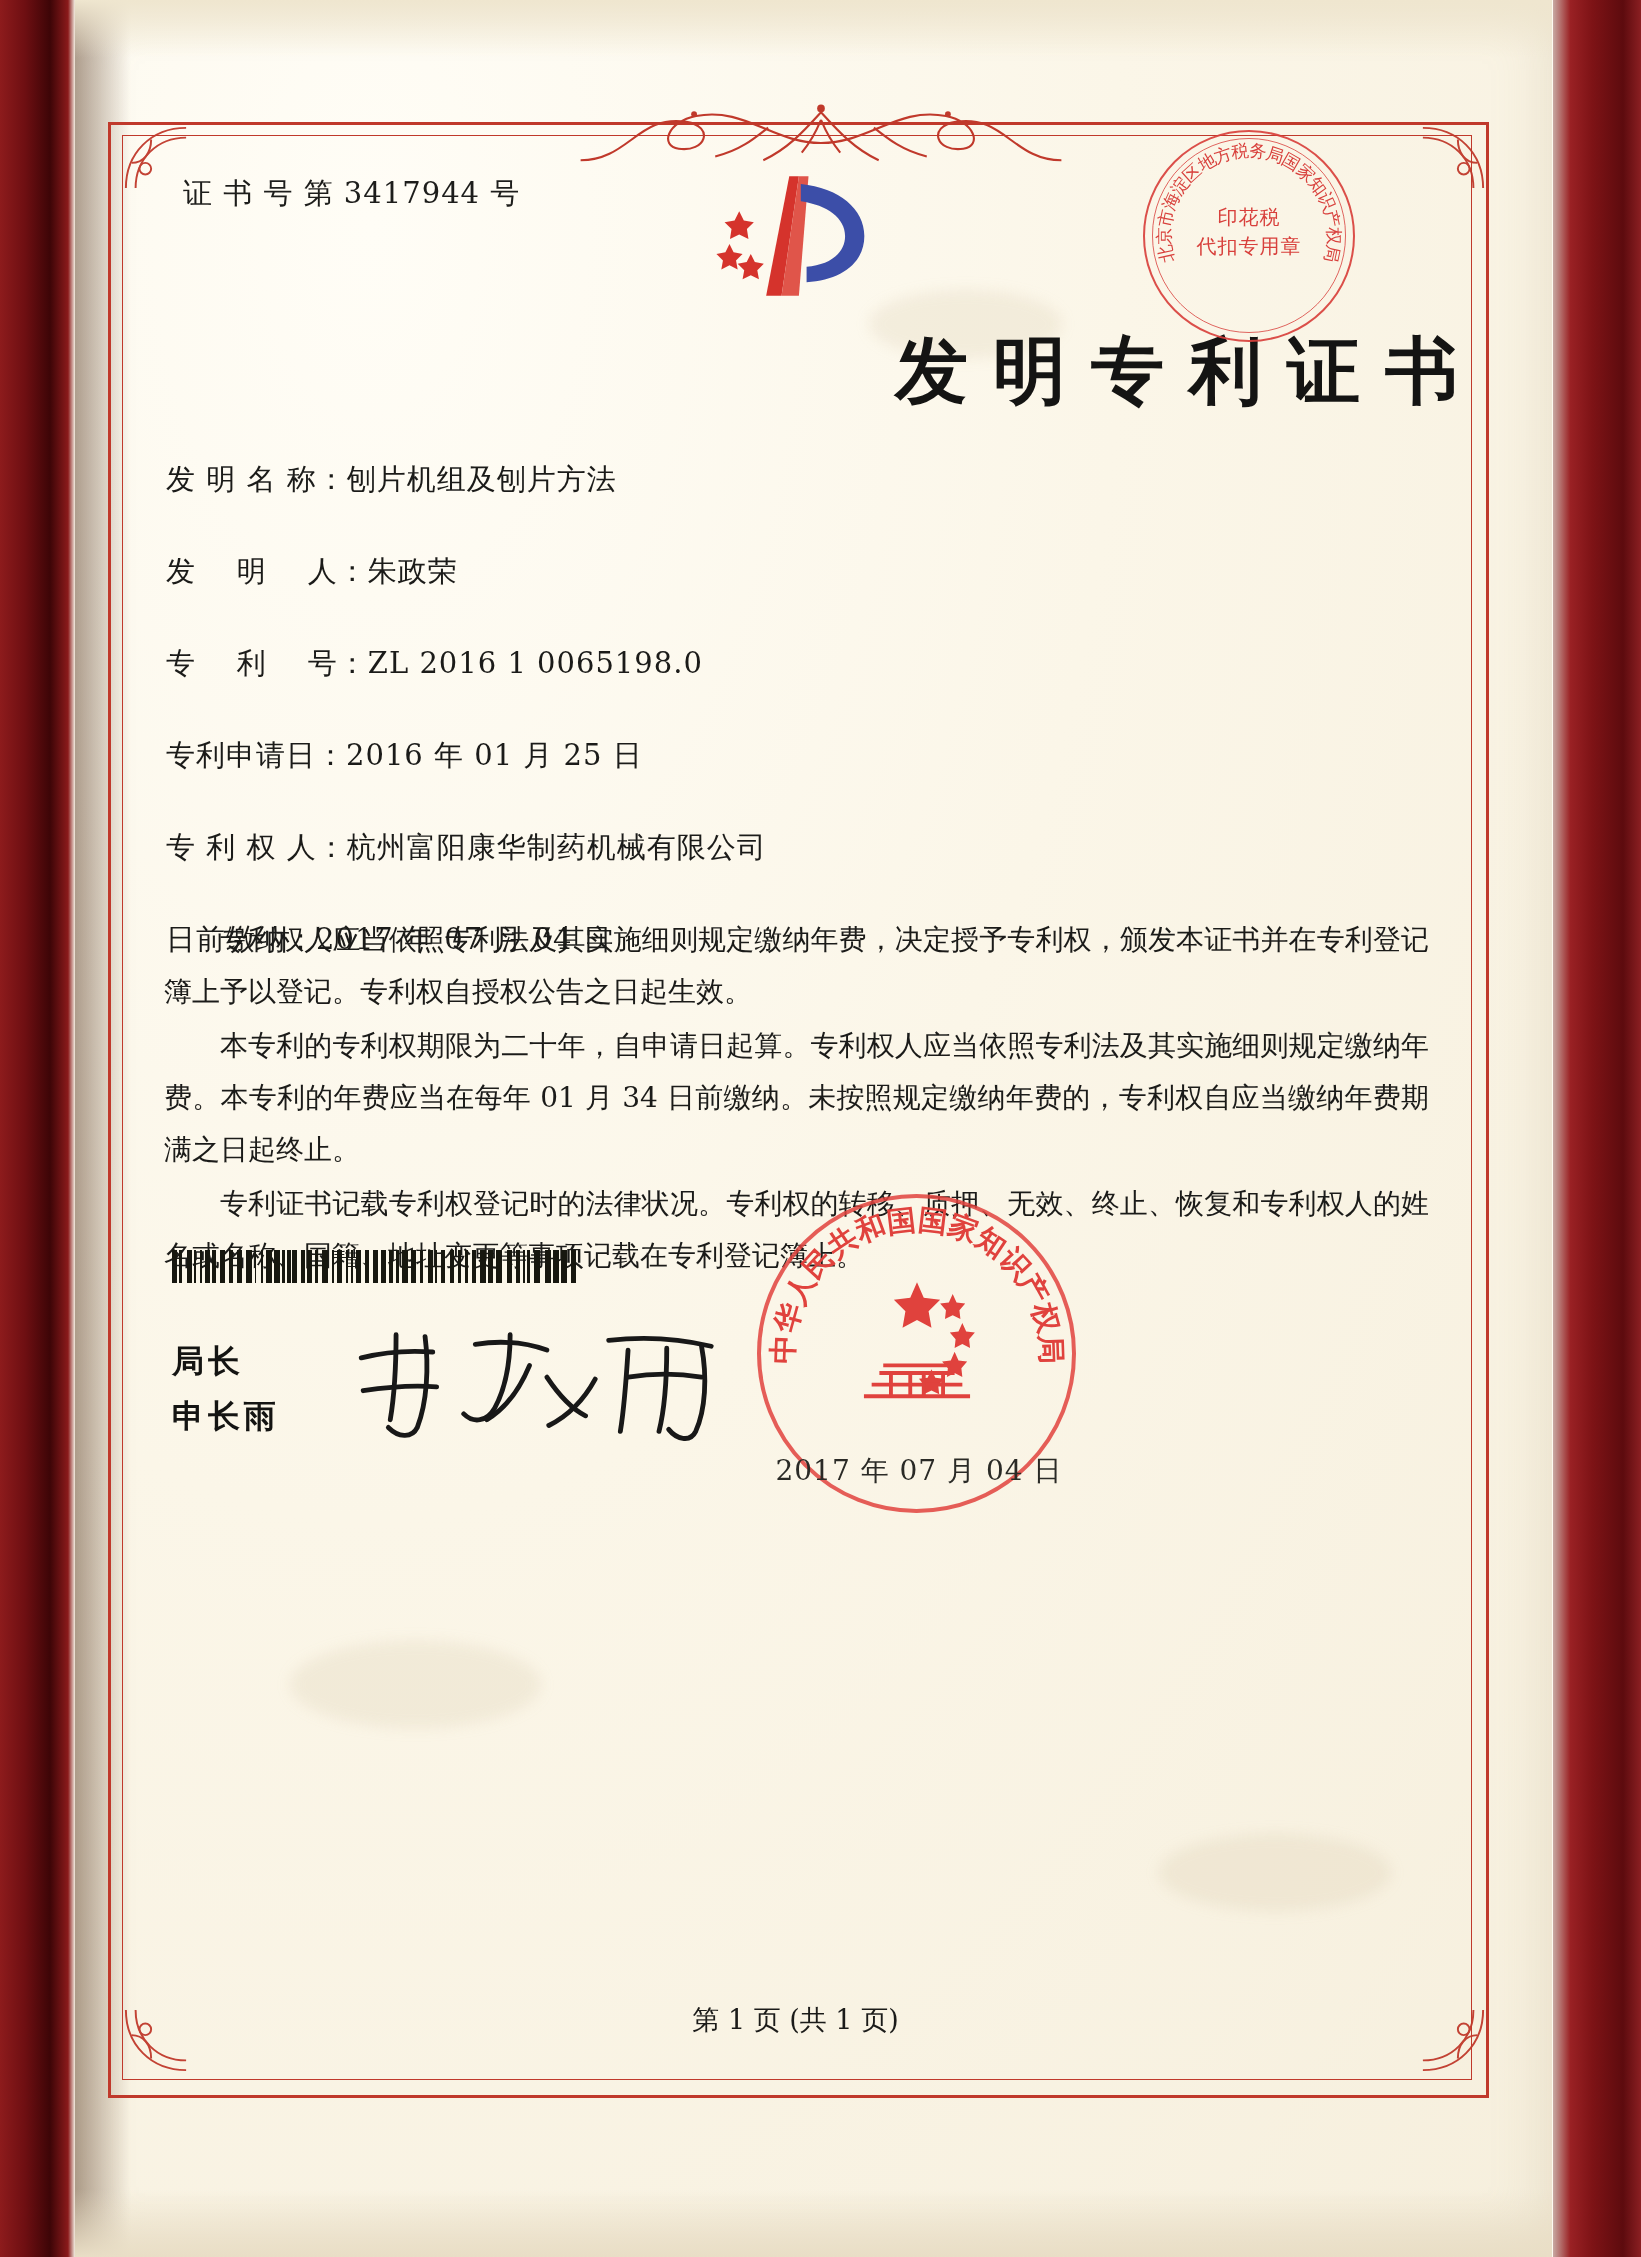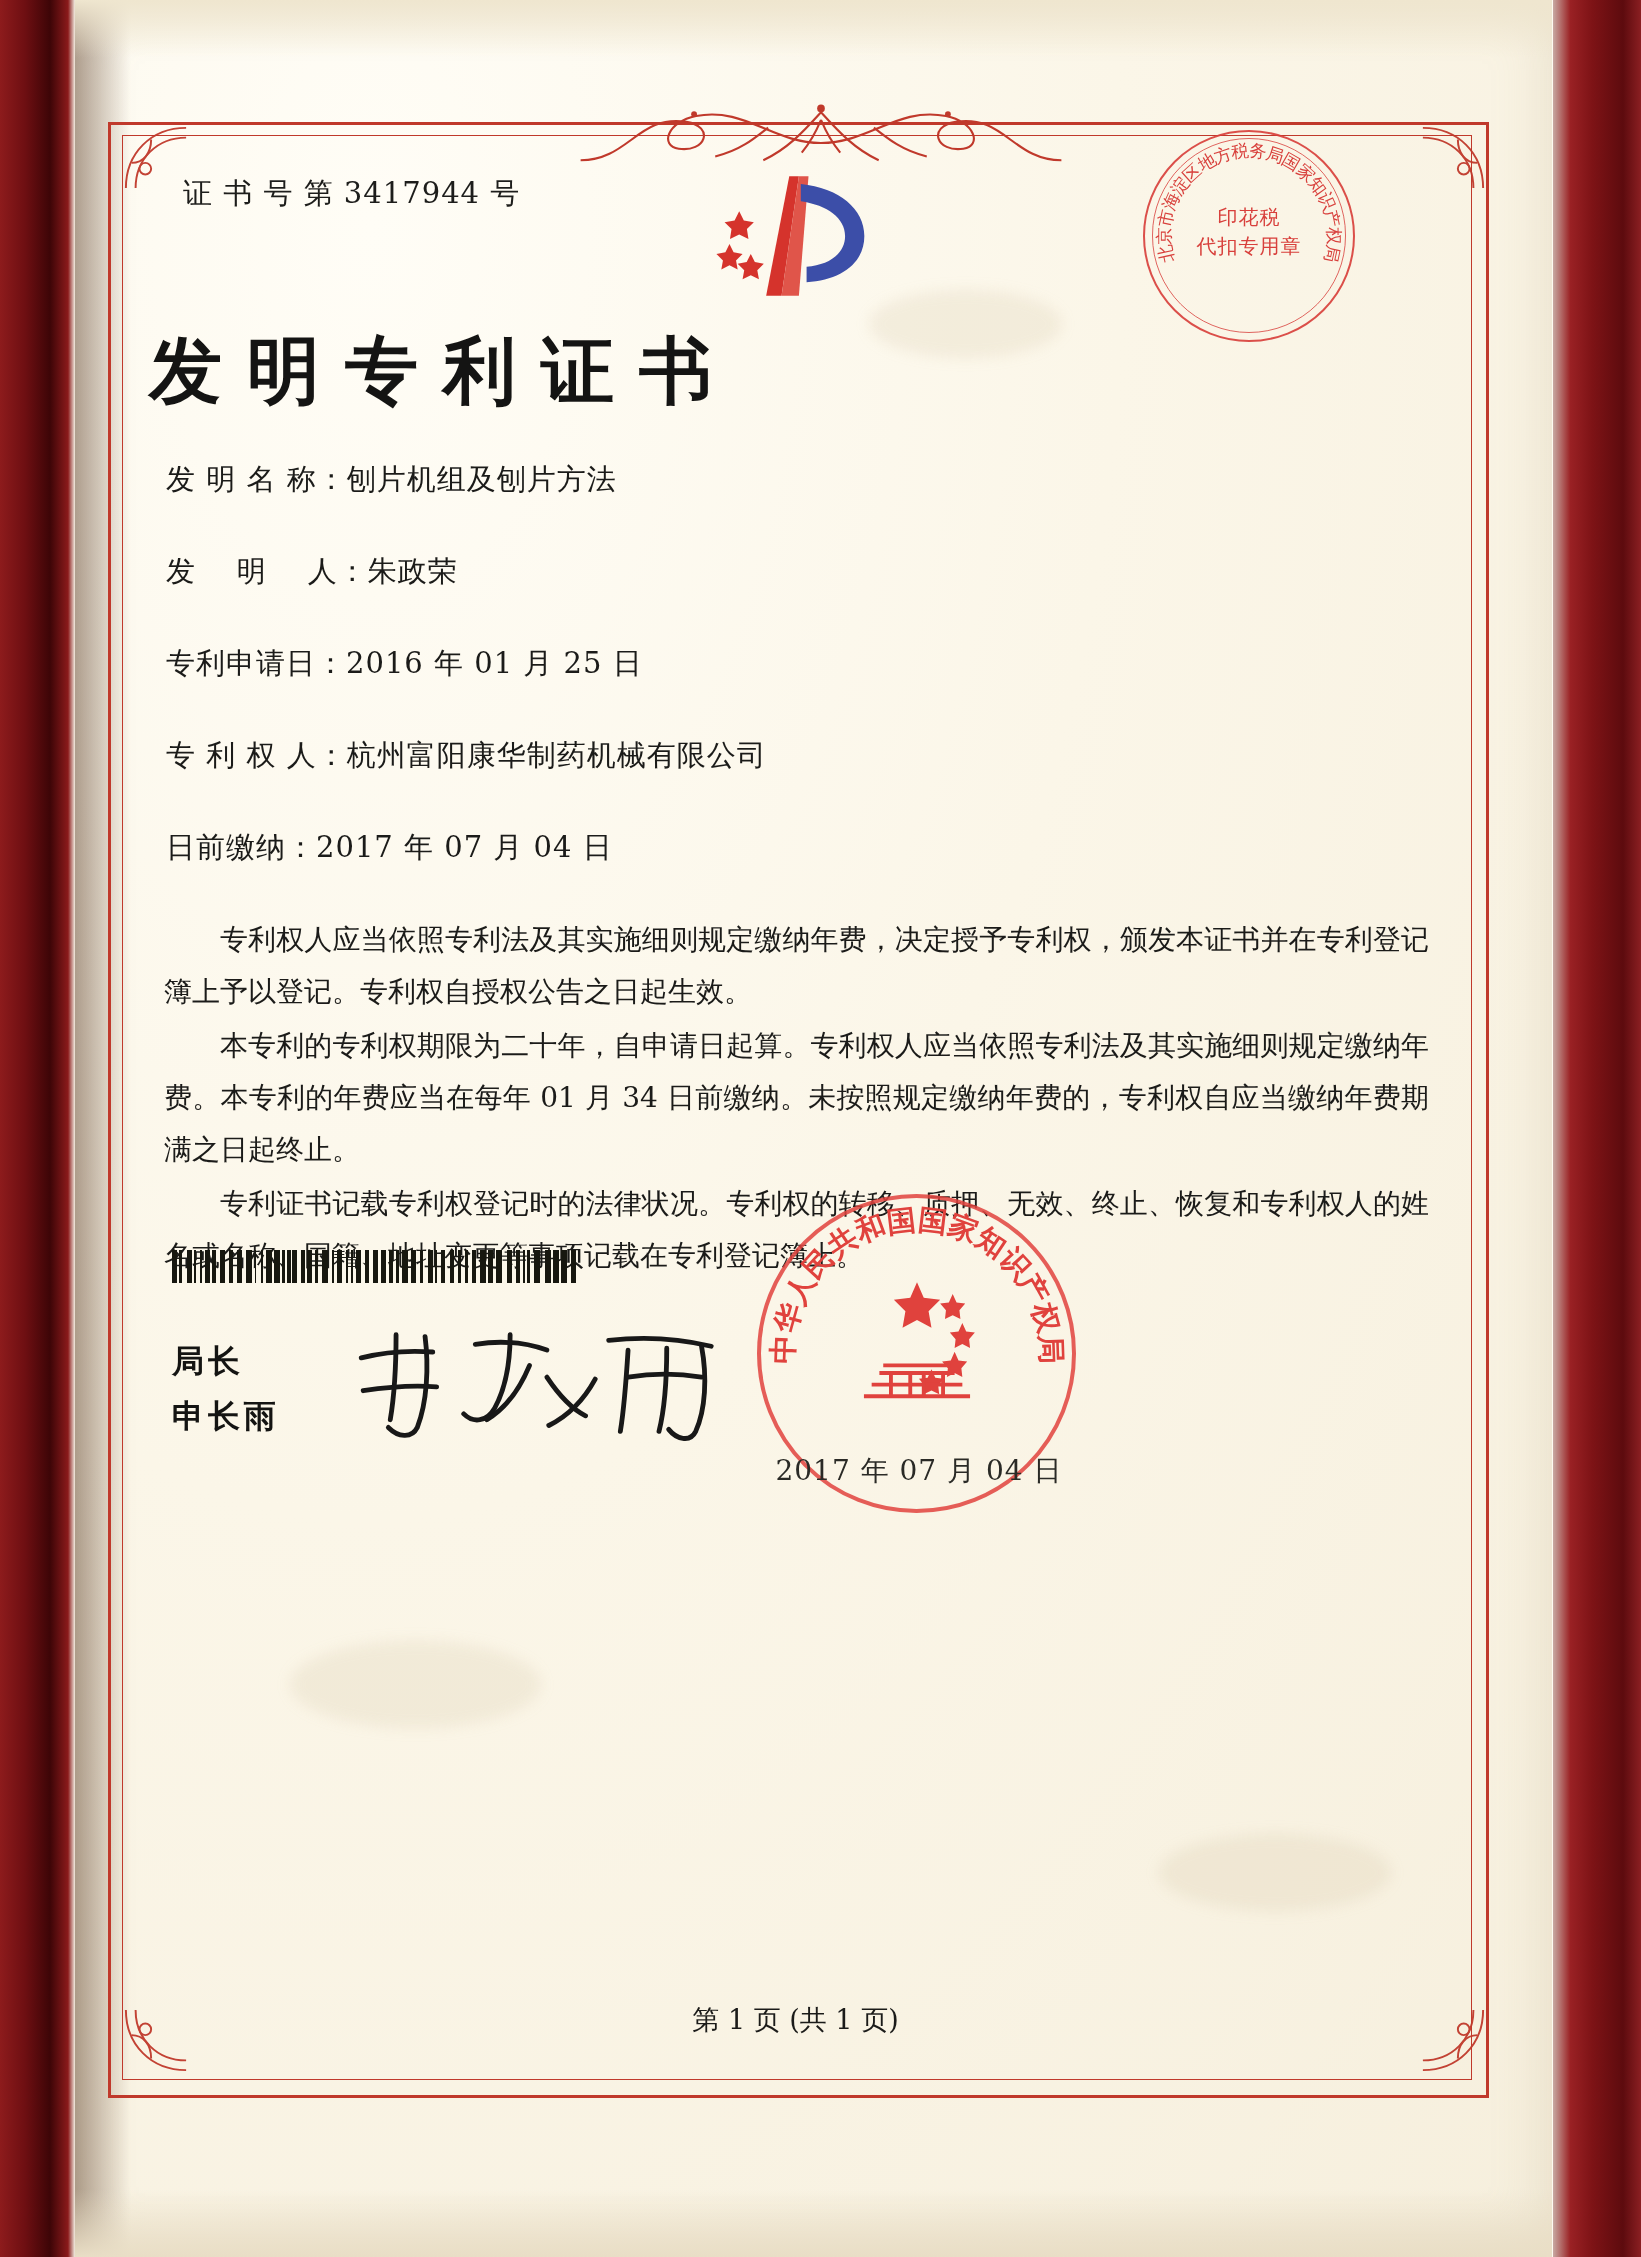--- a/index.html
+++ b/index.html
@@ -122,21 +122,21 @@
     transform: translateX(-50%);
     top: 37px;
     width: 222px;
     height: 154px;
   }
 
   .title {
     position: absolute;
     left: 16px; right: 0;
     top: 201px;
-    text-align: left;
+    text-align: right;
     font-family: "DejaVu Serif", serif;
     font-size: 73px;
     letter-spacing: 25px;
     font-weight: 700;
     color: #141413;
     text-indent: 25px;
   }
 
   .fields {
     position: absolute;
@@ -430,20 +430,24 @@
     </div>
 
     <div class="fields">
       <div class="field">
         <span class="lbl">发 明 名 称：</span>
         <span class="val">刨片机组及刨片方法</span>
       </div>
       <div class="field">
         <span class="lbl">发    明    人：</span>
         <span class="val">朱政荣</span>
+      </div>
+      <div class="field">
+        <span class="lbl">专    利    号：</span>
+        <span class="val">ZL 2016 1 0065198.0</span>
       </div>
       <div class="field">
         <span class="lbl">专利申请日：</span>
         <span class="val">2016 年 01 月 25 日</span>
       </div>
       <div class="field">
         <span class="lbl">专 利 权 人：</span>
         <span class="val">杭州富阳康华制药机械有限公司</span>
       </div>
       <div class="field">

